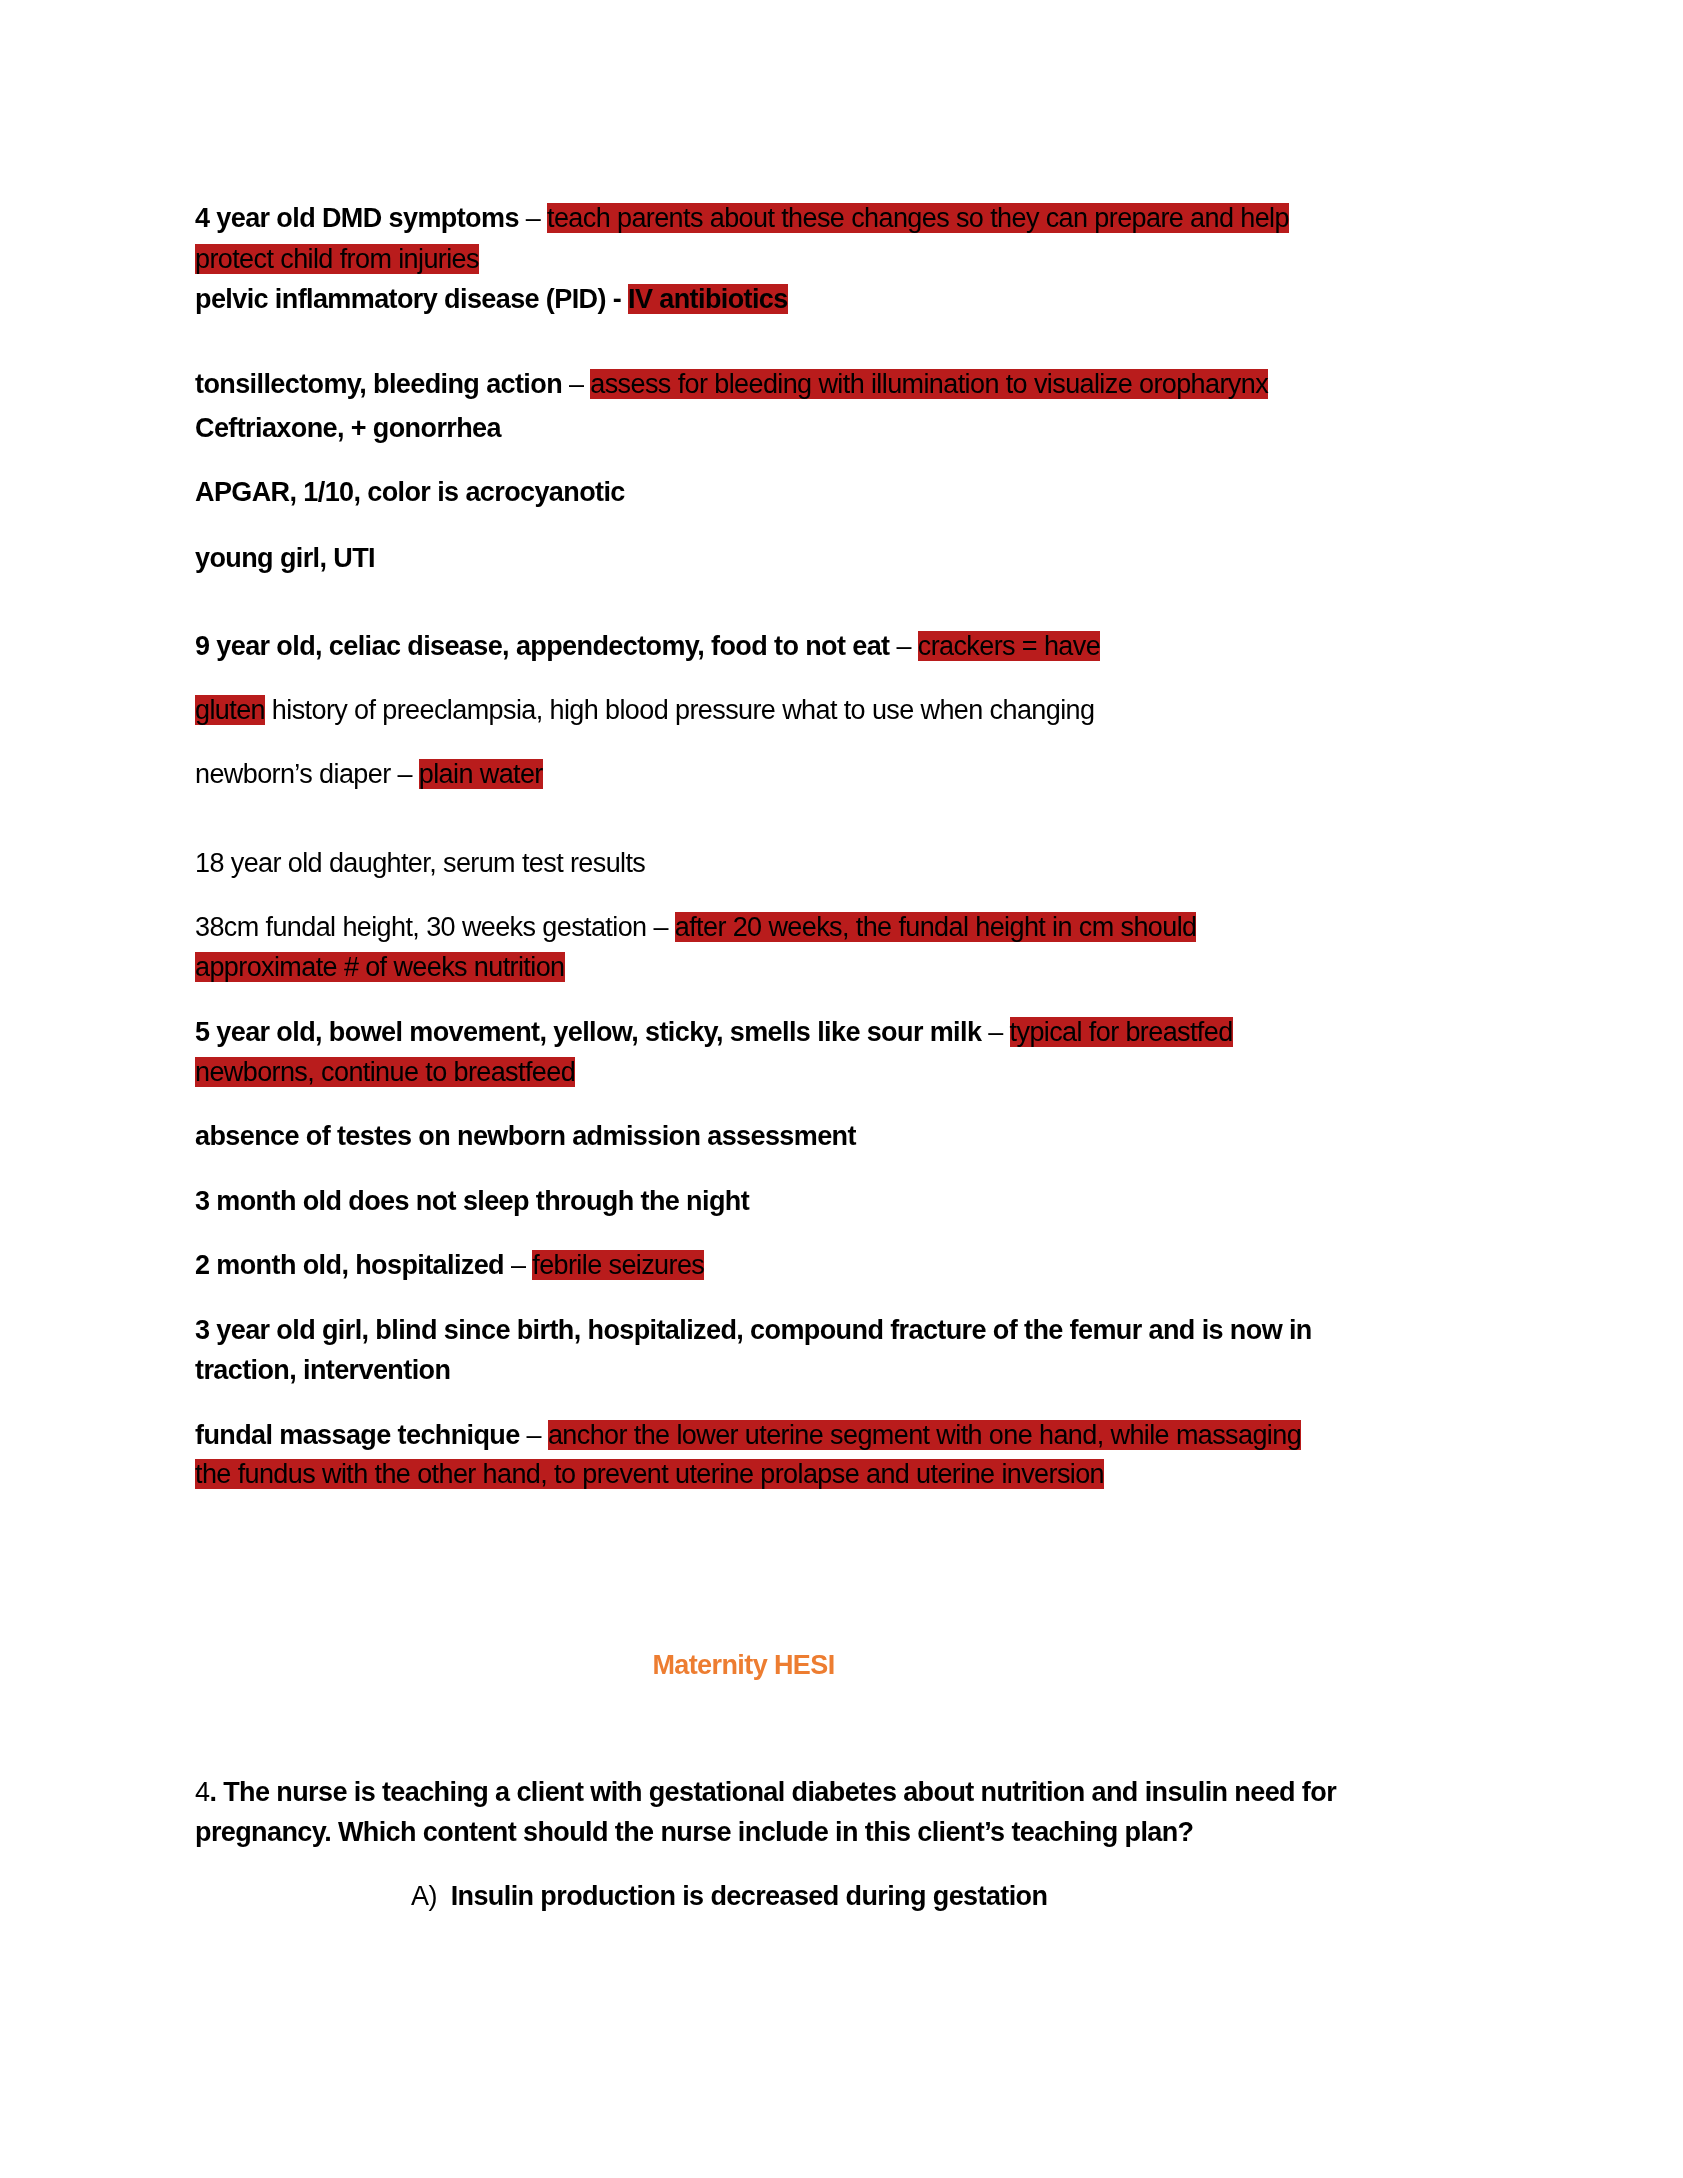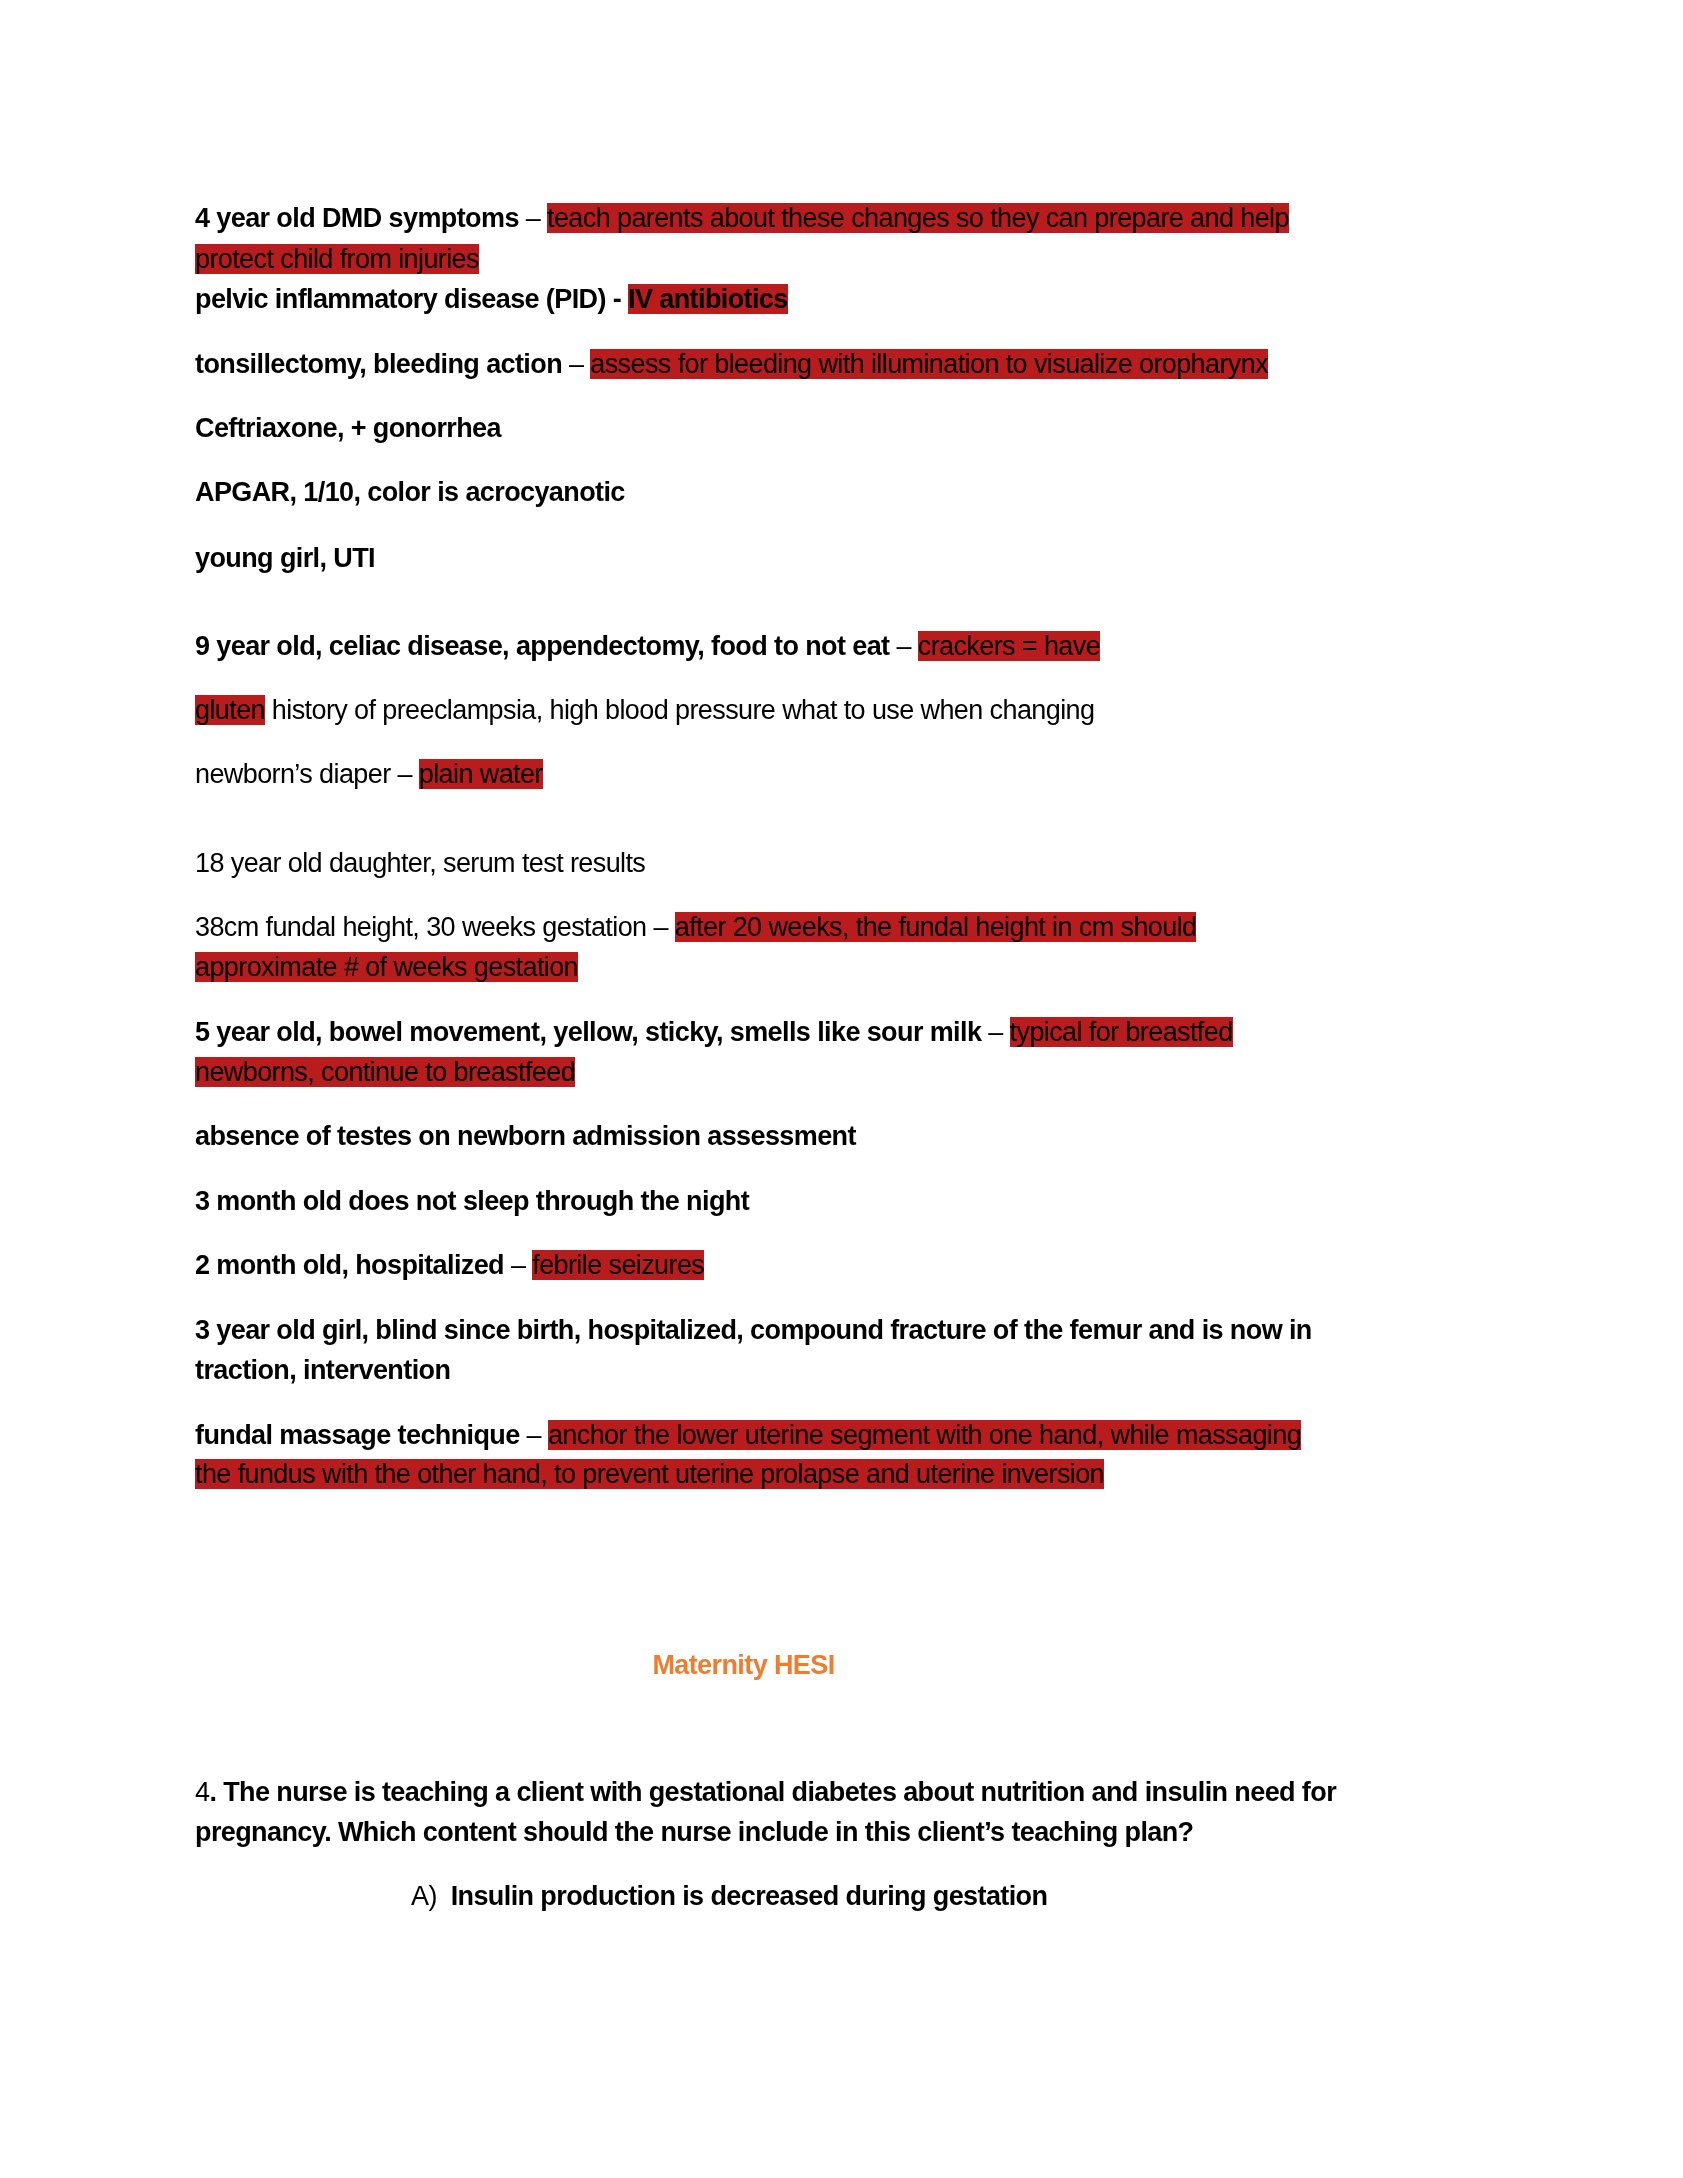--- a/index.html
+++ b/index.html
@@ -19,21 +19,21 @@
     <span class="b">4 year old DMD symptoms</span><span> – </span><span class="hl">teach parents about these changes so they can prepare and help</span>
   </div>
   <div class="line" style="top:239px">
     <span class="hl">protect child from injuries</span>
   </div>
 
   <div class="line b" style="top:279px">
     <span>pelvic inflammatory disease (PID) - </span><span class="hl">IV antibiotics</span>
   </div>
 
-  <div class="line" style="top:344px">
+  <div class="line" style="top:364px">
     <span class="b">tonsillectomy, bleeding action</span><span> – </span><span class="hl">assess for bleeding with illumination to visualize oropharynx</span>
   </div>
 
   <div class="line b" style="top:408px">Ceftriaxone, + gonorrhea</div>
   <div class="line b" style="top:472px">APGAR, 1/10, color is acrocyanotic</div>
   <div class="line b" style="top:538px">young girl, UTI</div>
 
   <div class="line" style="top:626px">
     <span class="b">9 year old, celiac disease, appendectomy, food to not eat</span><span> – </span><span class="hl">crackers = have</span>
   </div>
@@ -43,21 +43,21 @@
   <div class="line" style="top:754px">
     <span>newborn’s diaper</span><span> – </span><span class="hl">plain water</span>
   </div>
 
   <div class="line" style="top:843px">18  year old daughter, serum test results</div>
 
   <div class="line" style="top:907px">
     <span>38cm fundal height, 30 weeks gestation</span><span> – </span><span class="hl">after 20 weeks, the fundal height in cm should</span>
   </div>
   <div class="line" style="top:947px">
-    <span class="hl">approximate # of weeks gestation</span>
+    <span class="hl">approximate # of weeks nutrition</span>
   </div>
 
   <div class="line" style="top:1012px">
     <span class="b">5 year old, bowel movement,  yellow, sticky, smells like sour milk</span><span> – </span><span class="hl">typical for breastfed</span>
   </div>
   <div class="line" style="top:1052px">
     <span class="hl">newborns, continue to breastfeed</span>
   </div>
 
   <div class="line b" style="top:1116px">absence of testes on newborn admission assessment</div>

